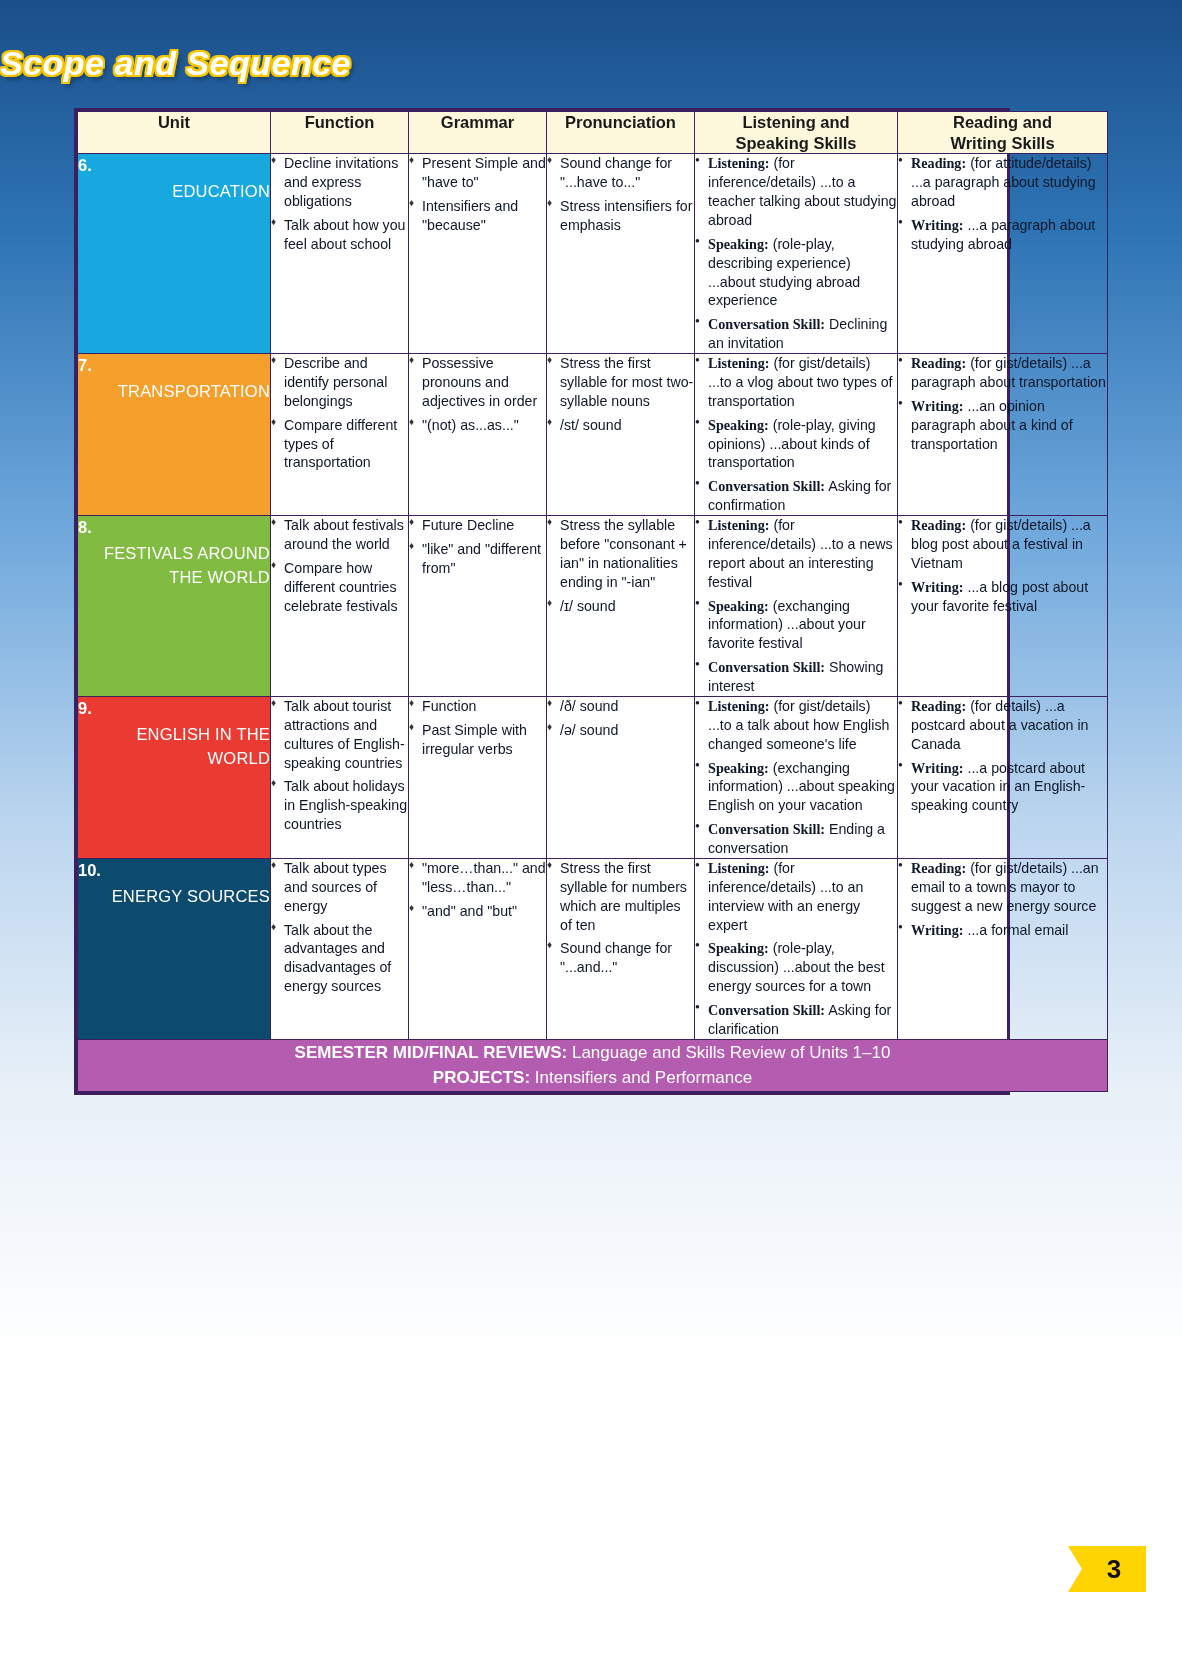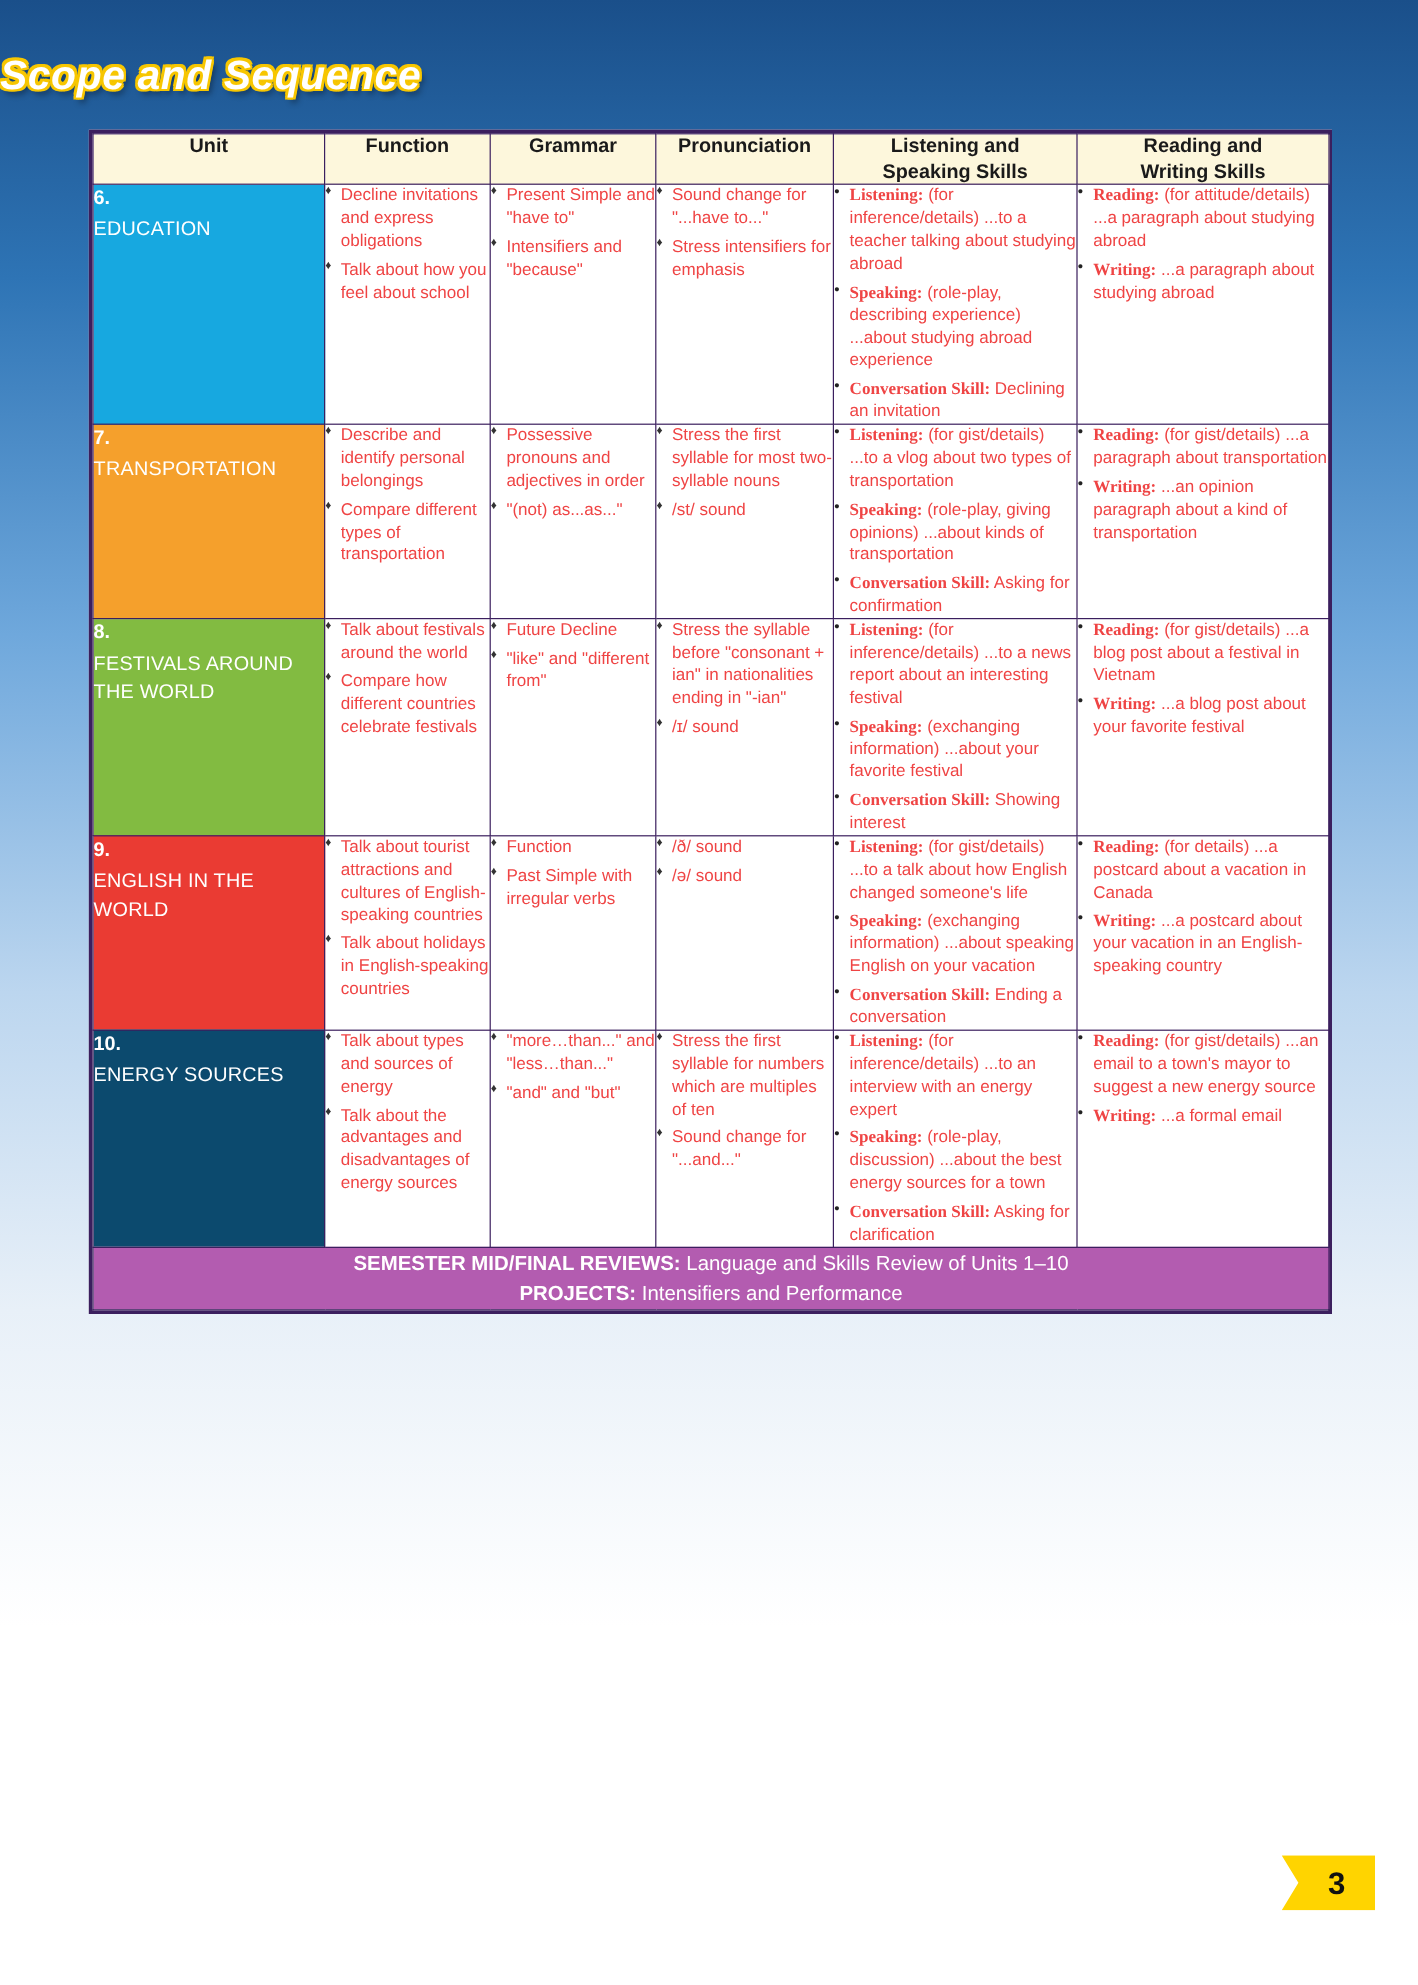--- a/index.html
+++ b/index.html
@@ -31,21 +31,21 @@
     letter-spacing: 0.5px;
     text-shadow:
       -2px -2px 0 #f7c600, 2px -2px 0 #f7c600, -2px 2px 0 #f7c600, 2px 2px 0 #f7c600,
       0px -2px 0 #f7c600, 0px 2px 0 #f7c600, -2px 0px 0 #f7c600, 2px 0px 0 #f7c600,
       3px 4px 5px rgba(0,0,0,0.45);
   }
   .table-wrap {
     position: absolute;
     left: 74px;
     top: 108px;
-    width: 1036px;
+    width: 936px;
     border: 3px solid #3b1f5e;
     background: #ffffff;
     box-sizing: border-box;
   }
   table.scope {
     border-collapse: collapse;
     width: 100%;
     table-layout: fixed;
   }
   table.scope th, table.scope td {
@@ -71,26 +71,27 @@
     padding: 10px 14px;
   }
   td.unit .num {
     font-weight: bold;
     display: block;
     margin-bottom: 2px;
   }
   td.unit .uname {
     display: block;
     letter-spacing: 0.2px;
+    text-align: right;
   }
   td.cell {
     padding: 12px 10px 12px 8px;
     font-size: 14.2px;
     line-height: 1.33;
-    color: #ef4444;
+    color: #0f172a;
   }
   ul.b {
     list-style: none;
     margin: 0;
     padding: 0;
   }
   ul.b > li {
     position: relative;
     padding-left: 13px;
     margin-bottom: 5px;

